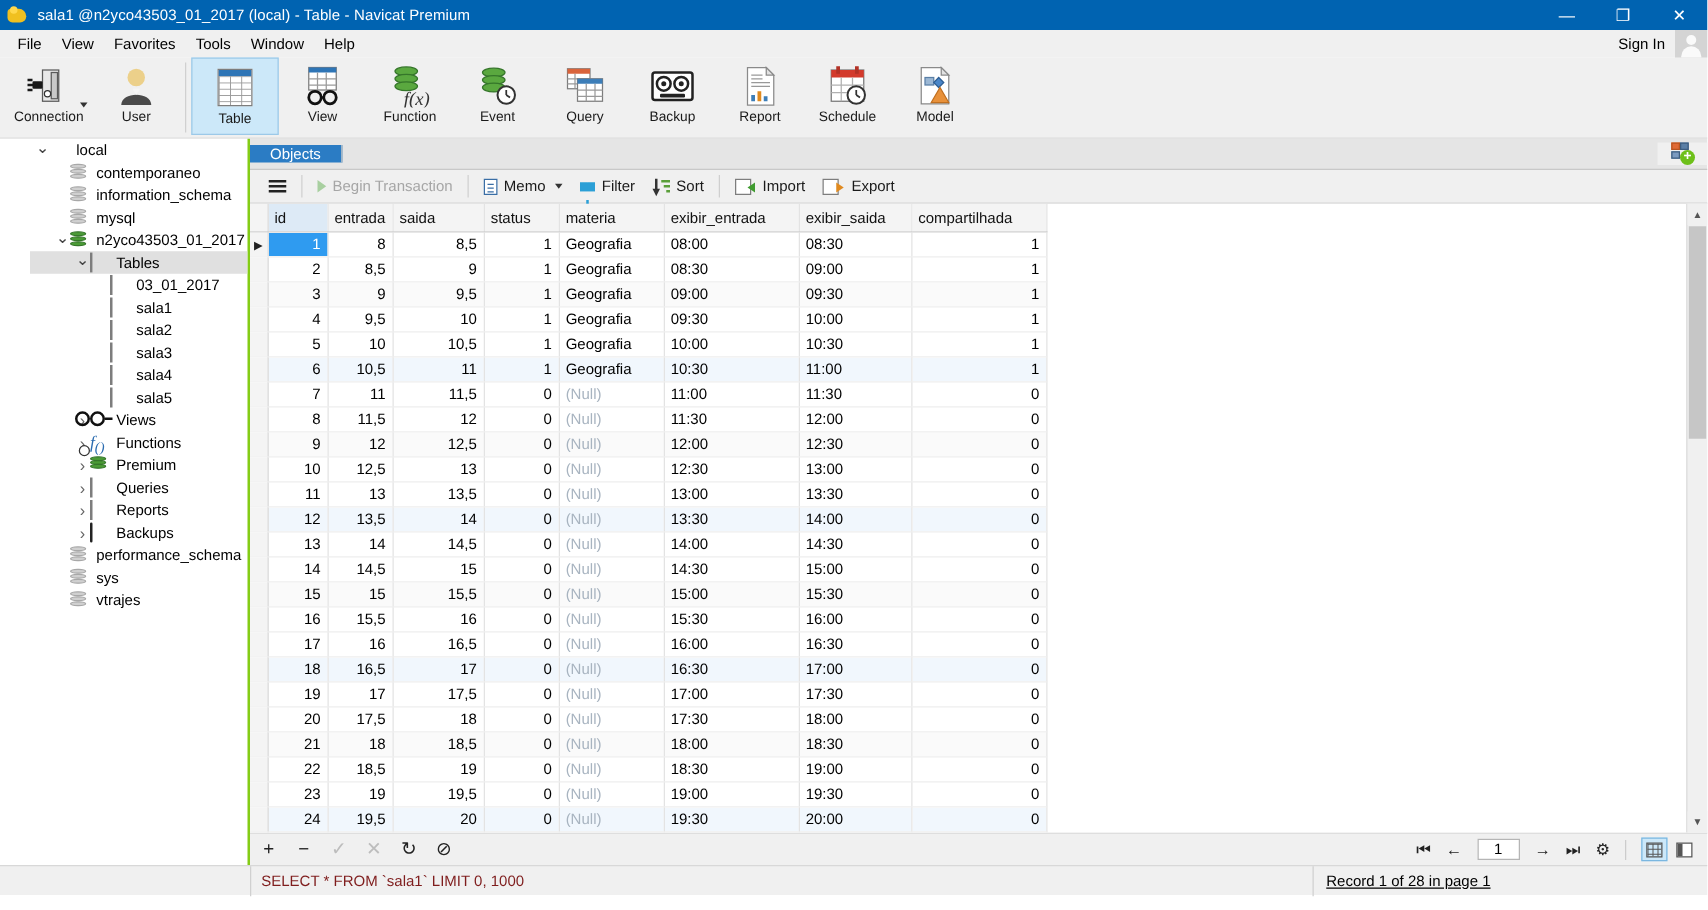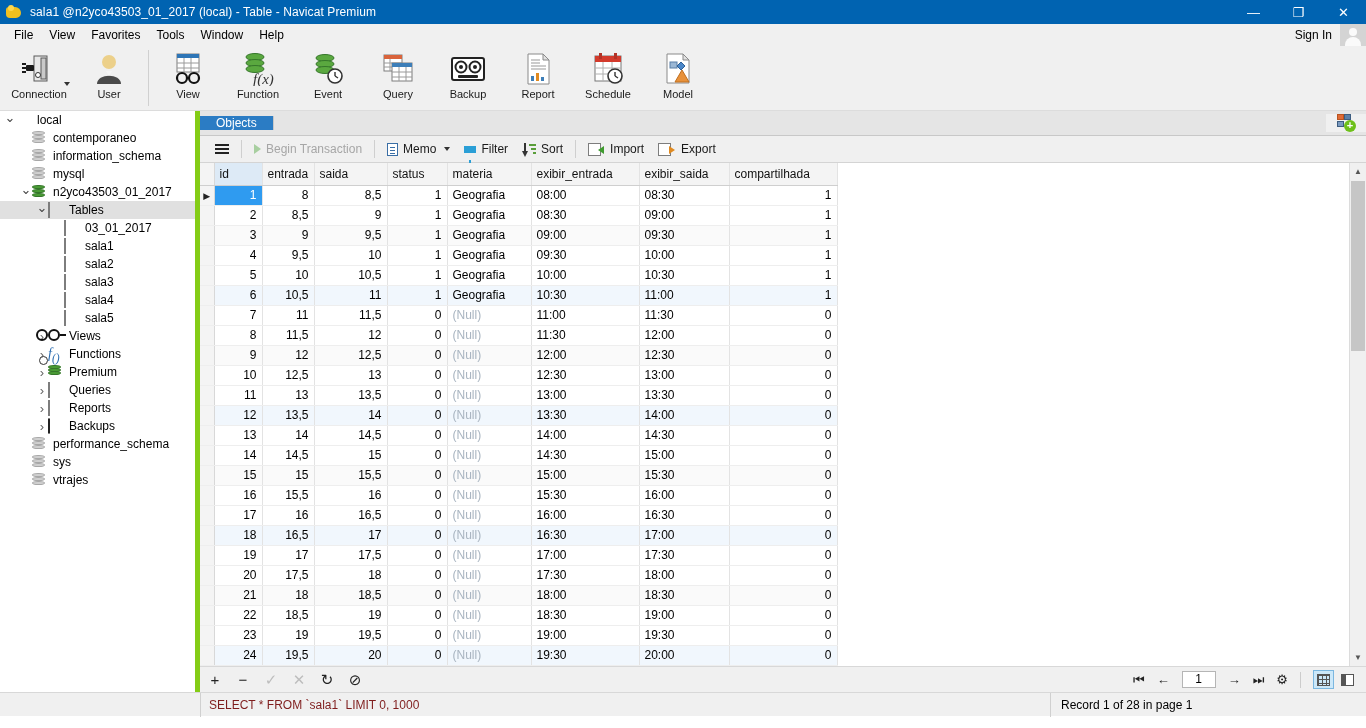--- a/index.html
+++ b/index.html
@@ -82,22 +82,22 @@
   .ico-glasses { position:relative; width:30px; height:14px; }
   .ico-glasses i { position:absolute; width:12px; height:12px; border:2px solid #111; border-radius:50%; top:0; }
   .ico-glasses i.l { left:0; } .ico-glasses i.r { right:0; }
   .ico-glasses b { position:absolute; left:12px; top:5px; width:6px; height:2px; background:#111; }
 
   
   .body-wrap { display:flex; height:581px; }
 
   
   .sidebar {
-    width:200px; background:#ffffff; border-right:5px solid #84cc16;
-    overflow:hidden; position:relative;
+    width:200px; background:#ffffff; border-right:2px solid #84cc16;
+    overflow:hidden; position:relative;padding-left:24px;
   }
   .tree-row {
     height:18px; display:flex; align-items:center; font-size:12px; color:#000;
     padding-right:4px; white-space:nowrap;
   }
   .tree-row.sel { background:#e0e0e0; }
   .chev { width:12px; text-align:center; font-size:9px; color:#444; flex:0 0 12px; }
   .chev.open::before { content:"\2304"; position:relative; top:-3px; font-size:13px; }
   .chev.closed::before { content:"\203A"; font-size:13px; color:#666; }
   .t-ico { width:16px; height:14px; margin-right:5px; flex:0 0 16px; position:relative; }
@@ -205,21 +205,21 @@
   .vt .gsq { width:13px; height:12px; border:1px solid #555;
     background-image: linear-gradient(to right,#555 1px,transparent 1px), linear-gradient(to bottom,#555 1px,transparent 1px);
     background-size:4px 4px; }
   .vt .fsq { width:13px; height:12px; border:1px solid #555; position:relative; background:#fff; }
   .vt .fsq::before { content:""; position:absolute; left:0; top:0; bottom:0; width:4px; background:#555; }
 
   
   .statusbar { height:24px; background:#f0f0f0; border-top:1px solid #d8d8d8; display:flex; align-items:center; }
   .sql-pane { flex:1; display:flex; align-items:center; padding-left:8px; font-size:12px; color:#7f1d1d;
     border-left:1px solid #d0d0d0; margin-left:200px; height:24px; }
-  .rec-pane { width:316px; border-left:1px solid #d0d0d0; height:24px; display:flex; align-items:center; padding-left:10px; font-size:12px; }
+  .rec-pane { width:316px; border-left:1px solid #d0d0d0; height:24px; display:flex; align-items:center; padding-left:10px; font-size:12px;text-decoration:underline; }
 </style>
 </head>
 <body>
 
 <div class="titlebar">
   <div class="app-icon">
       <div class="c1"></div>
       <div class="c2"></div>
     </div>
   <div class="title-text">sala1 @n2yco43503_01_2017 (local) - Table - Navicat Premium</div>
@@ -268,20 +268,28 @@
         <circle cx="15" cy="9" r="7" fill="#ecd08a"></circle>
         <path d="M3 31 C3 20 27 20 27 31 Z" fill="#4a4a4a"></path>
         <path d="M12 18 L15 23 L18 18 Z" fill="#f5f5f5"></path>
       </svg>
     </div>
     <div class="rb-label">User</div>
   </div>
 
   <div class="rb-sep"></div>
 
+  <div class="rb-item active">
+    <div class="rb-ico">
+        <div class="ico-table">
+          <div class="grid-lines"></div>
+        </div>
+      </div>
+    <div class="rb-label">Table</div>
+  </div>
   <div class="rb-item">
     <div class="rb-ico">
       <svg width="34" height="34" viewBox="0 0 34 34">
         <rect x="6" y="2" width="22" height="18" fill="#fff" stroke="#7d7d7d"></rect>
         <rect x="6" y="2" width="22" height="4" fill="#2e75b6"></rect>
         <g stroke="#9a9a9a" stroke-width="1">
           <line x1="13" y1="6" x2="13" y2="20"></line>
             <line x1="20" y1="6" x2="20" y2="20"></line>
           <line x1="6" y1="11" x2="28" y2="11"></line>
             <line x1="6" y1="16" x2="28" y2="16"></line>

